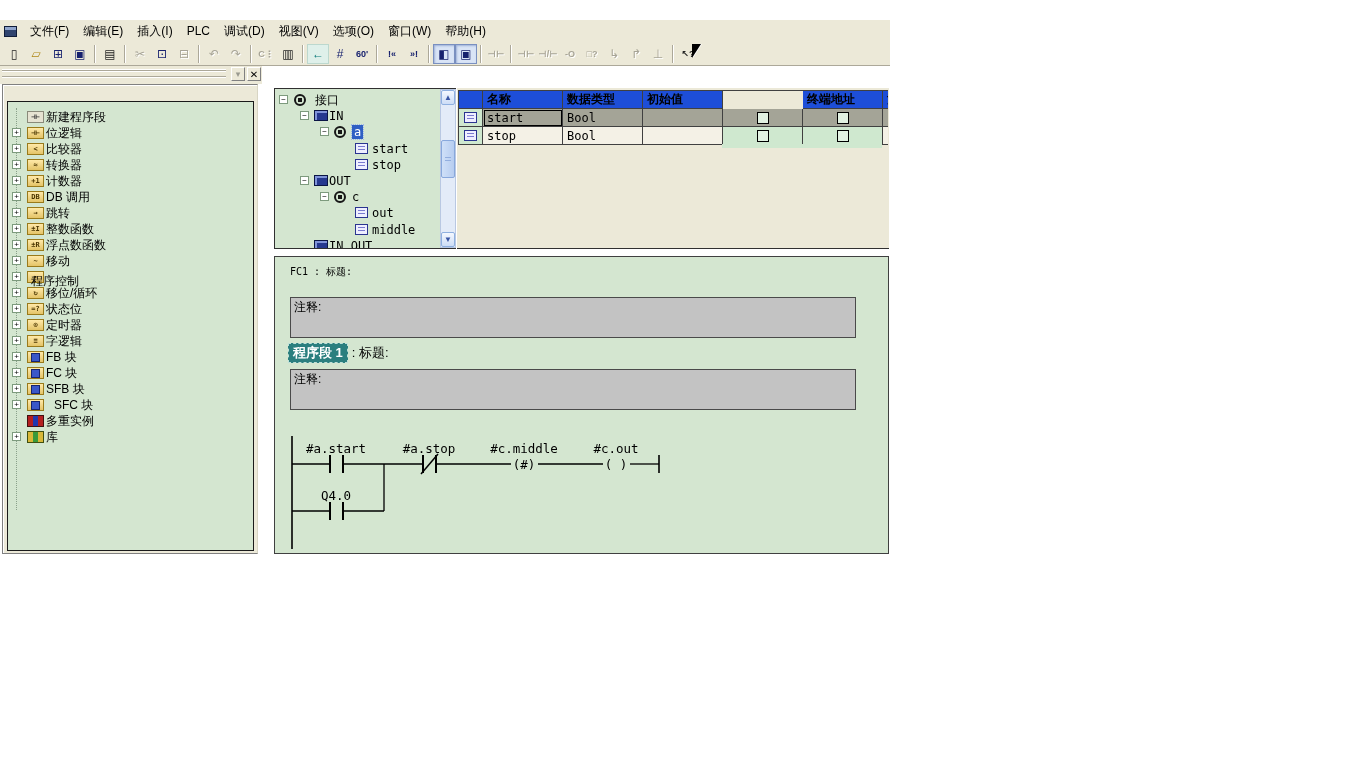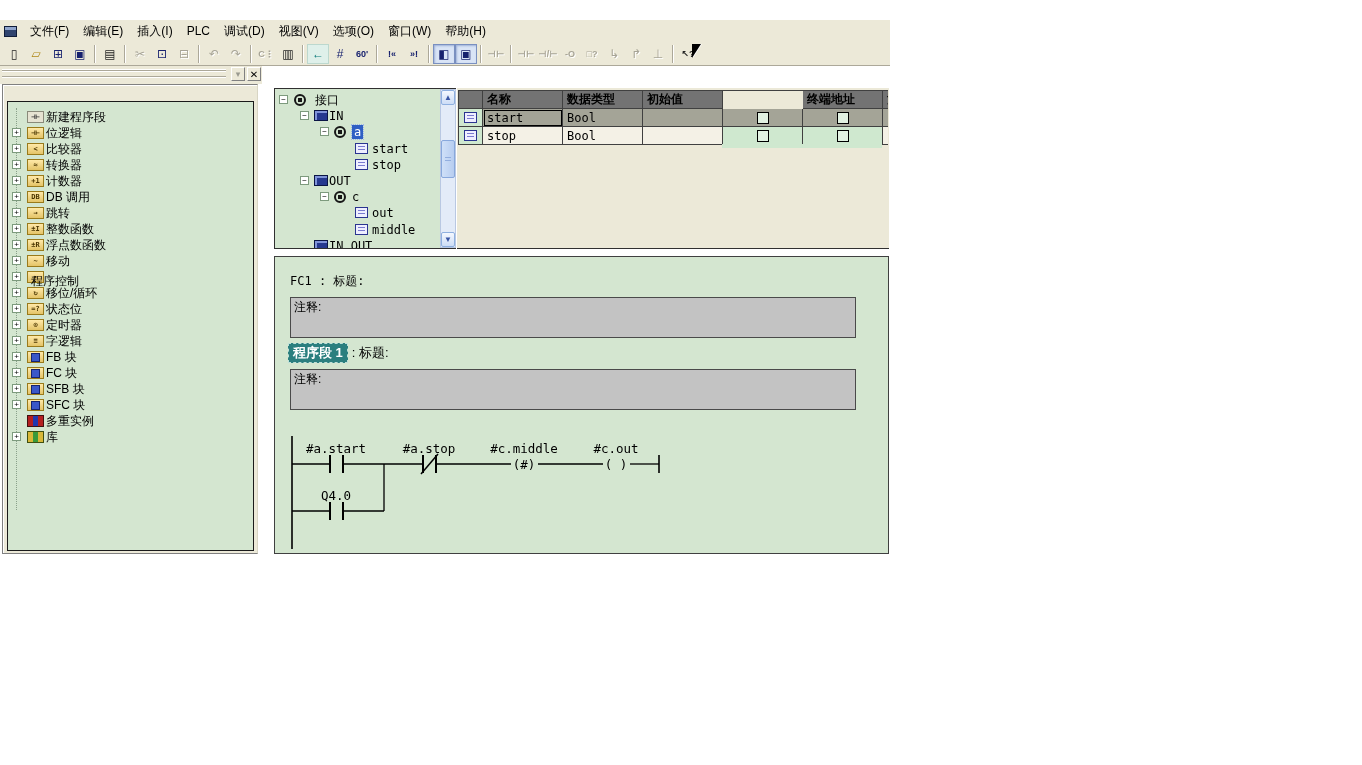--- a/index.html
+++ b/index.html
@@ -97,34 +97,34 @@
   
   #contentbar { position:absolute; left:441px; top:67px; width:448px; height:21px; background:#ece9d8;
     border-bottom:1px solid #404040; border-left:1px solid #aca899; display:flex; align-items:center; padding-left:6px; white-space:nowrap; }
   #contentbar .pathtxt { margin-left:10px; }
   #tablepane { position:absolute; left:457px; top:88px; width:432px; height:161px; background:#ece9d8; border-bottom:1px solid #303030; }
   #vartable { position:absolute; left:1px; top:2px; width:430px; overflow:hidden;
     border-top:1px solid #404040; border-left:1px solid #404040; }
   .vrow { display:flex; height:18px; }
   .vcell { flex:none; border-right:1px solid #404040; border-bottom:1px solid #404040;
     display:flex; align-items:center; padding-left:4px; overflow:hidden; white-space:nowrap; }
-  .vcell.hdr { font-weight:bold; background:#737373; }
+  .vcell.hdr { font-weight:bold; background:#1d4ed8; }
   .vcell.ctr { justify-content:center; padding-left:0; }
   .row-sel .vcell { background:#a4a497; }
   .row-norm .vcell { background:#f4f1e6; }
   .vcell.iconcell { background:#cfe8cf !important; }
   .row-norm .vcell.greencell { background:#cfe8cf; }
   .namecell-sel { outline:1px solid #000; outline-offset:-2px; }
   .chk { width:12px; height:12px; background:#e2f2e2; border:1px solid #000; }
   #tbl-greenband { position:absolute; left:265px; top:56px; width:160px; height:4px; background:#cfe8cf; }
 
   
   #editor { position:absolute; left:274px; top:256px; width:615px; height:298px; background:#d4e6d0;
     border:1px solid #404040; box-shadow:-1px -1px 0 #fff; overflow:hidden; }
-  #blocktitle { position:absolute; left:15px; top:16px; font-size:12px; }
+  #blocktitle { position:absolute; left:15px; top:8px; font-size:10px; }
   .commentbox { position:absolute; left:15px; width:566px; height:41px; background:#c3c3c3; border:1px solid #4a4a4a; padding:1px 3px; }
   #comment1 { top:40px; }
   #comment2 { top:112px; }
   #networkline { position:absolute; left:13px; top:86px; display:flex; align-items:center; }
   #networkchip { background:#2b7f7f; color:#fff; font-weight:bold; font-size:13px; padding:0 4px;
     border:1px dashed #bfe0d8; }
   #networksuffix { margin-left:4px; font-size:13px; }
   #laddersvg { position:absolute; left:0; top:0; }
   #laddersvg text { font-family:"DejaVu Sans Mono","Liberation Mono",monospace; font-size:12.5px; fill:#000; }
   #laddersvg line { stroke:#000; }
@@ -345,21 +345,21 @@
             <span class="ltree-label" style="left: 38px;">FC 块</span>
           </div>
           <div class="trow" style="left: 0px; top: 279px; width: 245px;">
             <div class="plusbox" style="left: 4px; top: 3px;">+</div>
             <div class="ltree-icon kind-block" style="left: 19px; top: 2px;"></div>
             <span class="ltree-label" style="left: 38px;">SFB 块</span>
           </div>
           <div class="trow" style="left: 0px; top: 295px; width: 245px;">
             <div class="plusbox" style="left: 4px; top: 3px;">+</div>
             <div class="ltree-icon kind-block" style="left: 19px; top: 2px;"></div>
-            <span class="ltree-label" style="left: 38px;">SFC 块</span>
+            <span class="ltree-label" style="left: 46px;">SFC 块</span>
           </div>
           <div class="trow" style="left: 0px; top: 311px; width: 245px;">
             <div class="ltree-icon kind-books-multi" style="left: 19px; top: 2px;"></div>
             <span class="ltree-label" style="left: 38px;">多重实例</span>
           </div>
           <div class="trow" style="left: 0px; top: 327px; width: 245px;">
             <div class="plusbox" style="left: 4px; top: 3px;">+</div>
             <div class="ltree-icon kind-books-lib" style="left: 19px; top: 2px;"></div>
             <span class="ltree-label" style="left: 38px;">库</span>
           </div>

